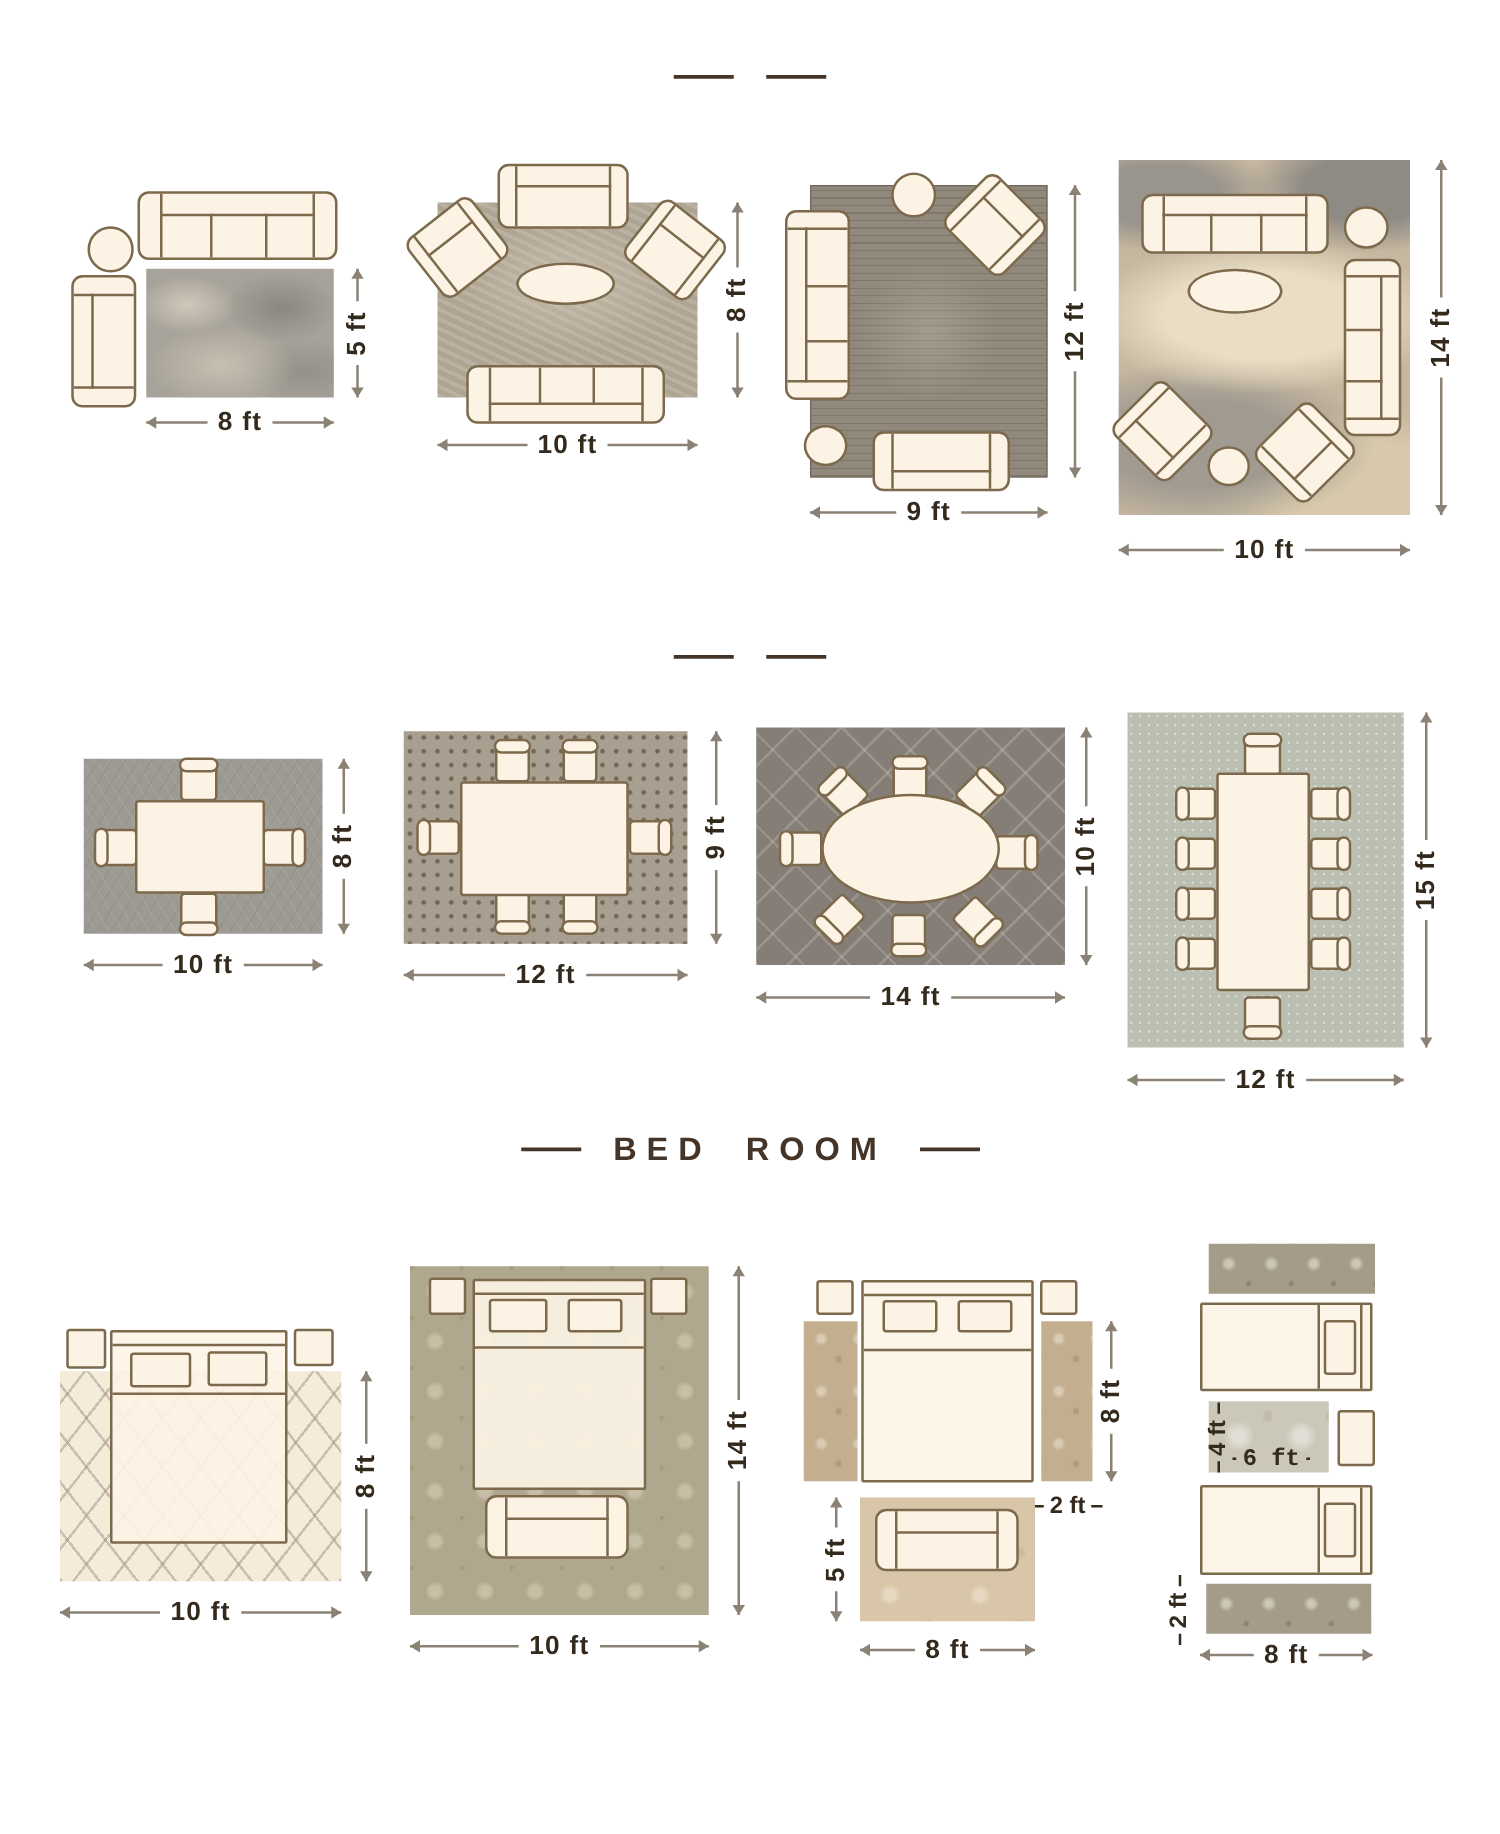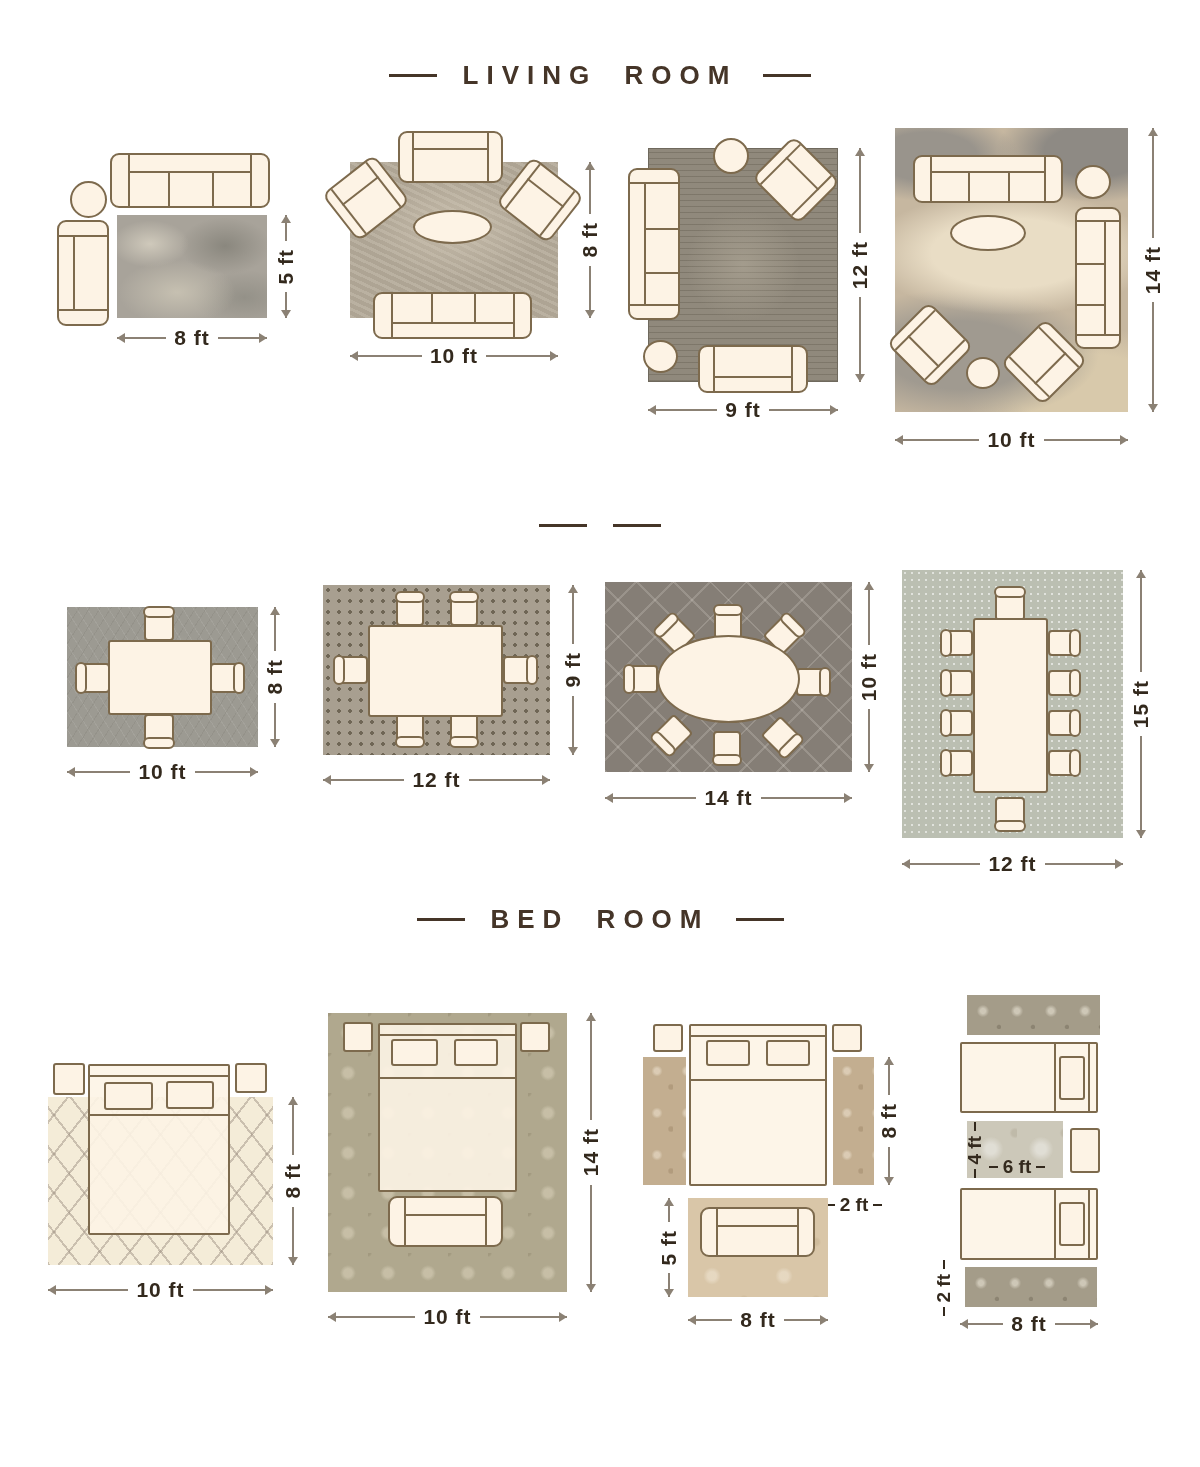--- a/index.html
+++ b/index.html
@@ -109,21 +109,20 @@
   .sec-title .tdash{width:48px;height:3px;background:var(--title);}
   .sec-title .ttxt{font-size:26px;font-weight:700;letter-spacing:8px;word-spacing:12px;color:var(--title);}
 </style>
 </head>
 <body>
 
 <div id="canvas">
 
   <div class="sec-title" style="top:60px;">
     <i class="tdash"></i>
-    <span class="ttxt">LIVING ROOM</span>
     <i class="tdash"></i>
   </div>
 
   <div class="grp">
     <div class="rug rg-lr1" style="left:117px;top:215px;width:150px;height:103px;"></div>
     <div class="furn" style="left:110px;top:153px;width:160px;height:55px;">
       <i class="ln" style="left:10%;top:0;bottom:0;width:2px;"></i>
       <i class="ln" style="right:10%;top:0;bottom:0;width:2px;"></i>
       <i class="ln" style="left:10%;right:10%;top:31%;height:2px;"></i>
       <i class="ln" style="left:36%;top:31%;bottom:0;width:2px;"></i>
@@ -452,21 +451,21 @@
       <i class="ln" style="top:0;bottom:0;left:126px;width:2px;"></i>
       <div class="pillow" style="left:97px;top:12px;width:26px;height:44px;"></div>
     </div>
     <div class="rug rg-br4" style="left:967px;top:1121px;width:96px;height:57px;"></div>
     <div class="furn sq" style="left:1070px;top:1128px;width:30px;height:45px;"></div>
     <div class="dimsm v" style="left:963px;top:1122px;width:24px;height:56px;">
       <i class="d"></i>
       <span class="lb">4 ft</span>
       <i class="d"></i>
     </div>
-    <div class="dimsm" style="left:986px;top:1155px;width:62px;height:24px;">
+    <div class="dimsm" style="left:986px;top:1155px;width:62px;height:24px;font-family:Liberation Mono, monospace;">
       <i class="d"></i>
       <span class="lb">6 ft</span>
       <i class="d"></i>
     </div>
     <div class="bed" style="left:960px;top:1188px;width:138px;height:72px;">
       <i class="ln" style="top:0;bottom:0;left:92px;width:2px;"></i>
       <i class="ln" style="top:0;bottom:0;left:126px;width:2px;"></i>
       <div class="pillow" style="left:97px;top:12px;width:26px;height:44px;"></div>
     </div>
     <div class="rug rg-run-gray" style="left:965px;top:1267px;width:132px;height:40px;"></div>

